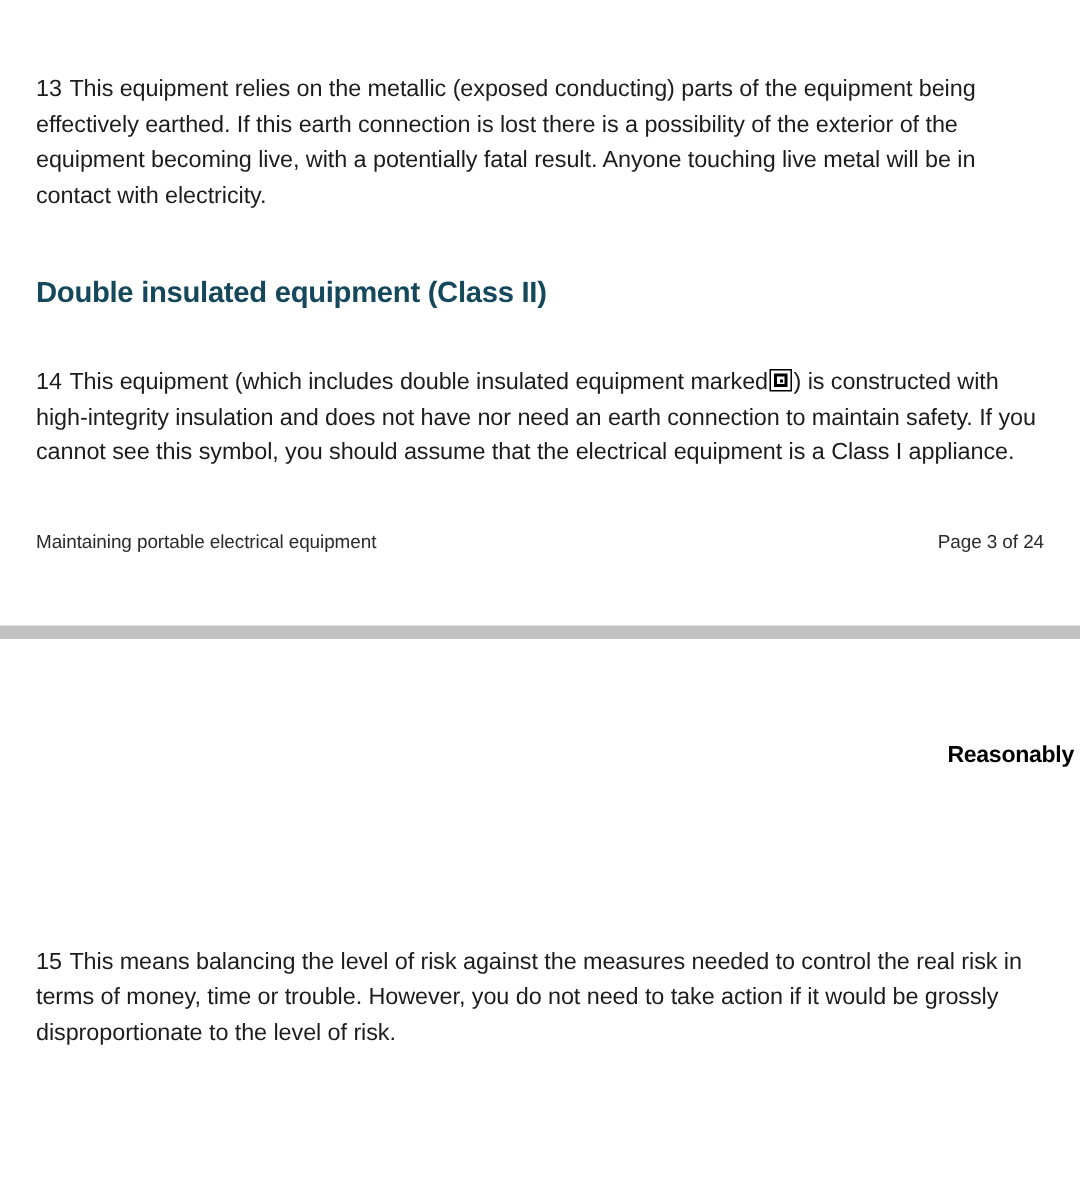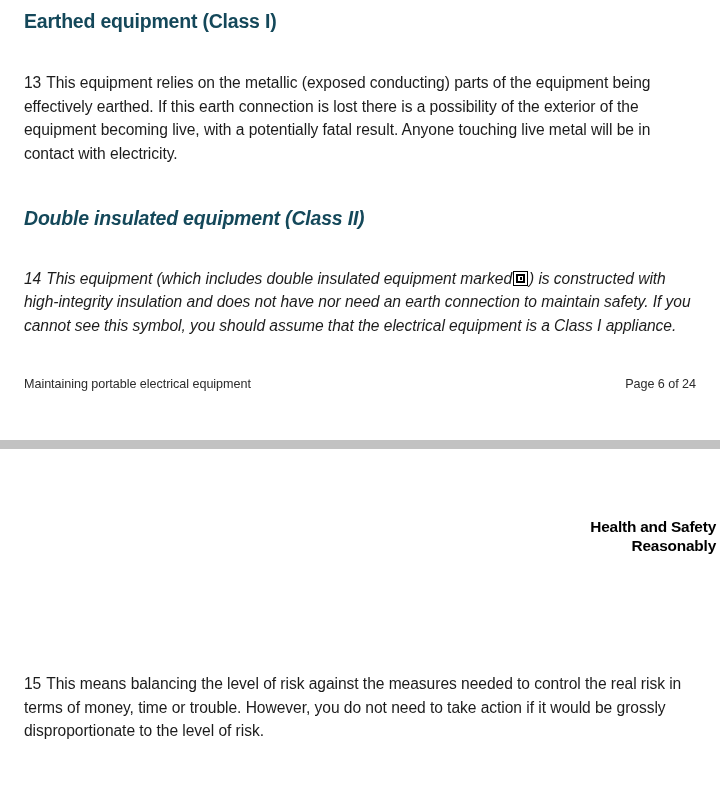--- a/index.html
+++ b/index.html
@@ -110,44 +110,42 @@
 </head>
 <body>
 
 <div class="page">
 
   <div>
 
     <div class="content">
 
       <div style="padding-top:10px;">
-        <h2 class="section-heading">Earthed equipment (Class I)</h2>
         <p class="body-para" style="margin-top:38px;"><span class="para-num">13</span><span>This equipment relies on the metallic (exposed conducting) parts of the equipment being effectively earthed. If this earth connection is lost there is a possibility of the exterior of the equipment becoming live, with a potentially fatal result. Anyone touching live metal will be in contact with electricity.</span></p>
       </div>
 
-      <div style="padding-top:42px;font-style:italic;">
+      <div style="padding-top:42px;">
         <h2 class="section-heading">Double insulated equipment (Class II)</h2>
         <p class="body-para" style="margin-top:36px;"><span class="para-num">14</span><span>This equipment (which includes double insulated equipment marked</span><span class="class2-symbol"></span><span>) is constructed with high-integrity insulation and does not have nor need an earth connection to maintain safety. If you cannot see this symbol, you should assume that the electrical equipment is a Class I appliance.</span></p>
       </div>
 
     </div>
 
     <div class="footer-row" style="margin-top:40px;">
       <span>Maintaining portable electrical equipment</span>
-      <span>Page 6 of 24</span>
+      <span>Page 3 of 24</span>
     </div>
 
   </div>
 
   <div class="page-separator" style="margin-top:49px;"></div>
 
   <div>
 
     <div class="hse-logo" style="margin-top:68px;">
-      <div>Health and Safety</div>
       <div>Reasonably</div>
     </div>
 
     <div class="content">
 
       <div style="padding-top:82px;">
         <p class="body-para" style="margin-top:35px;"><span class="para-num">15</span><span>This means balancing the level of risk against the measures needed to control the real risk in terms of money, time or trouble. However, you do not need to take action if it would be grossly disproportionate to the level of risk.</span></p>
       </div>
     </div>
 

